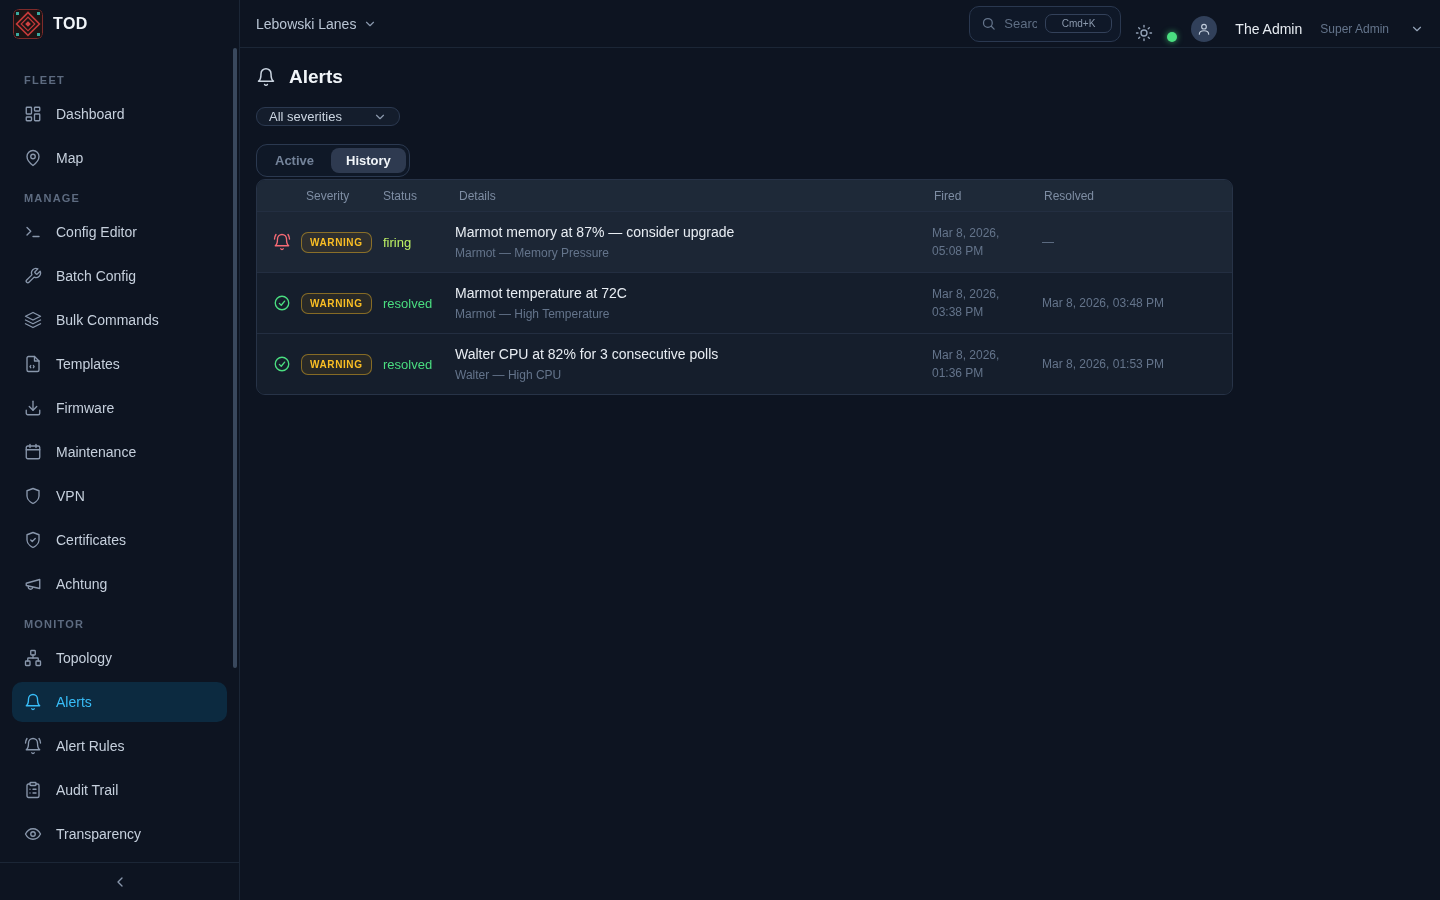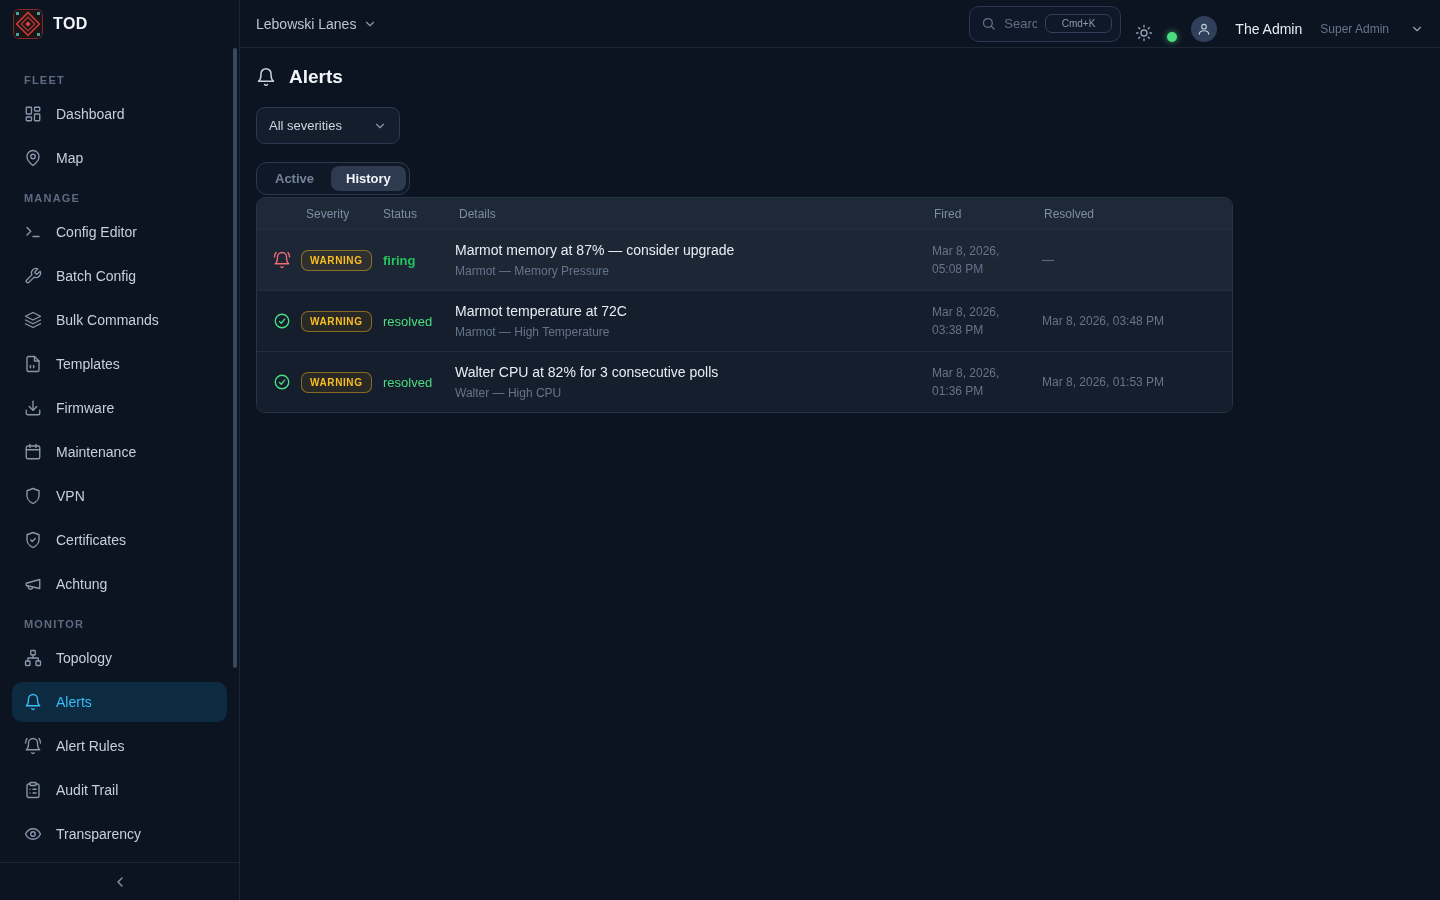--- a/index.html
+++ b/index.html
@@ -62,21 +62,21 @@
   .avatar { width: 26px; height: 26px; border-radius: 50%; background: #31405a; color: #c2cddc; display: flex; align-items: center; justify-content: center; }
   .user-name { font-size: 14px; color: #e7ecf2; font-weight: 500; }
   .user-role { font-size: 12px; color: #64748b; }
   .user-menu .chev { color: #94a3b8; display: flex; margin-left: 3px; }
 
   
   .main { position: absolute; left: 240px; top: 48px; right: 0; bottom: 0; padding: 18px 16px; }
   .page-title-row { display: flex; align-items: center; gap: 13px; color: #cbd5e1; }
   .page-title { font-size: 19px; font-weight: 700; color: #f1f5f9; }
   .severity-select {
-    margin-top: 19px; width: 144px; height: 37px; display: flex; align-items: center; justify-content: space-between;
+    margin-top: 19px; width: 144px; height: 19px; display: flex; align-items: center; justify-content: space-between;
     padding: 0 12px; background: #141d2c; border: 1px solid #2b3950; border-radius: 9px;
     color: #cbd5e1; font-size: 13px; cursor: pointer; font-family: "Liberation Sans", sans-serif;
   }
   .severity-select .chev { color: #8b99ad; display: flex; }
   .tabs {
     margin-top: 18px; display: inline-flex; padding: 3px; gap: 2px;
     border: 1px solid #2b3950; border-radius: 11px; background: #0f1827;
   }
   .tab {
     padding: 5px 15px; border: none; background: transparent; border-radius: 8px;
@@ -95,21 +95,21 @@
   .t-row.highlight { background: #1c2635; }
   .cell-icon { padding-left: 16px; display: flex; }
   .cell-icon.firing-ic { color: #f66a75; }
   .cell-icon.ok-ic { color: #4ade80; }
   .badge {
     justify-self: start; font-size: 10px; font-weight: 700; letter-spacing: .6px;
     color: #fbbf24; border: 1px solid rgba(251,191,36,.45); background: rgba(146,102,16,.16);
     padding: 4px 8px; border-radius: 7px;
   }
   .status { font-size: 13px; padding-left: 2px; }
-  .status.firing { color: #22c55e; font-weight: bold; }
+  .status.firing { color: #bef264; }
   .status.resolved { color: #4ade80; }
   .details .d-title { font-size: 14px; color: #e8edf3; }
   .details .d-sub { font-size: 12px; color: #64748b; margin-top: 6px; }
   .t-time { font-size: 12px; color: #64748b; line-height: 1.5; padding-right: 10px; }
 </style>
 </head>
 <body>
 
 <aside class="sidebar">
   <div class="sb-header">

